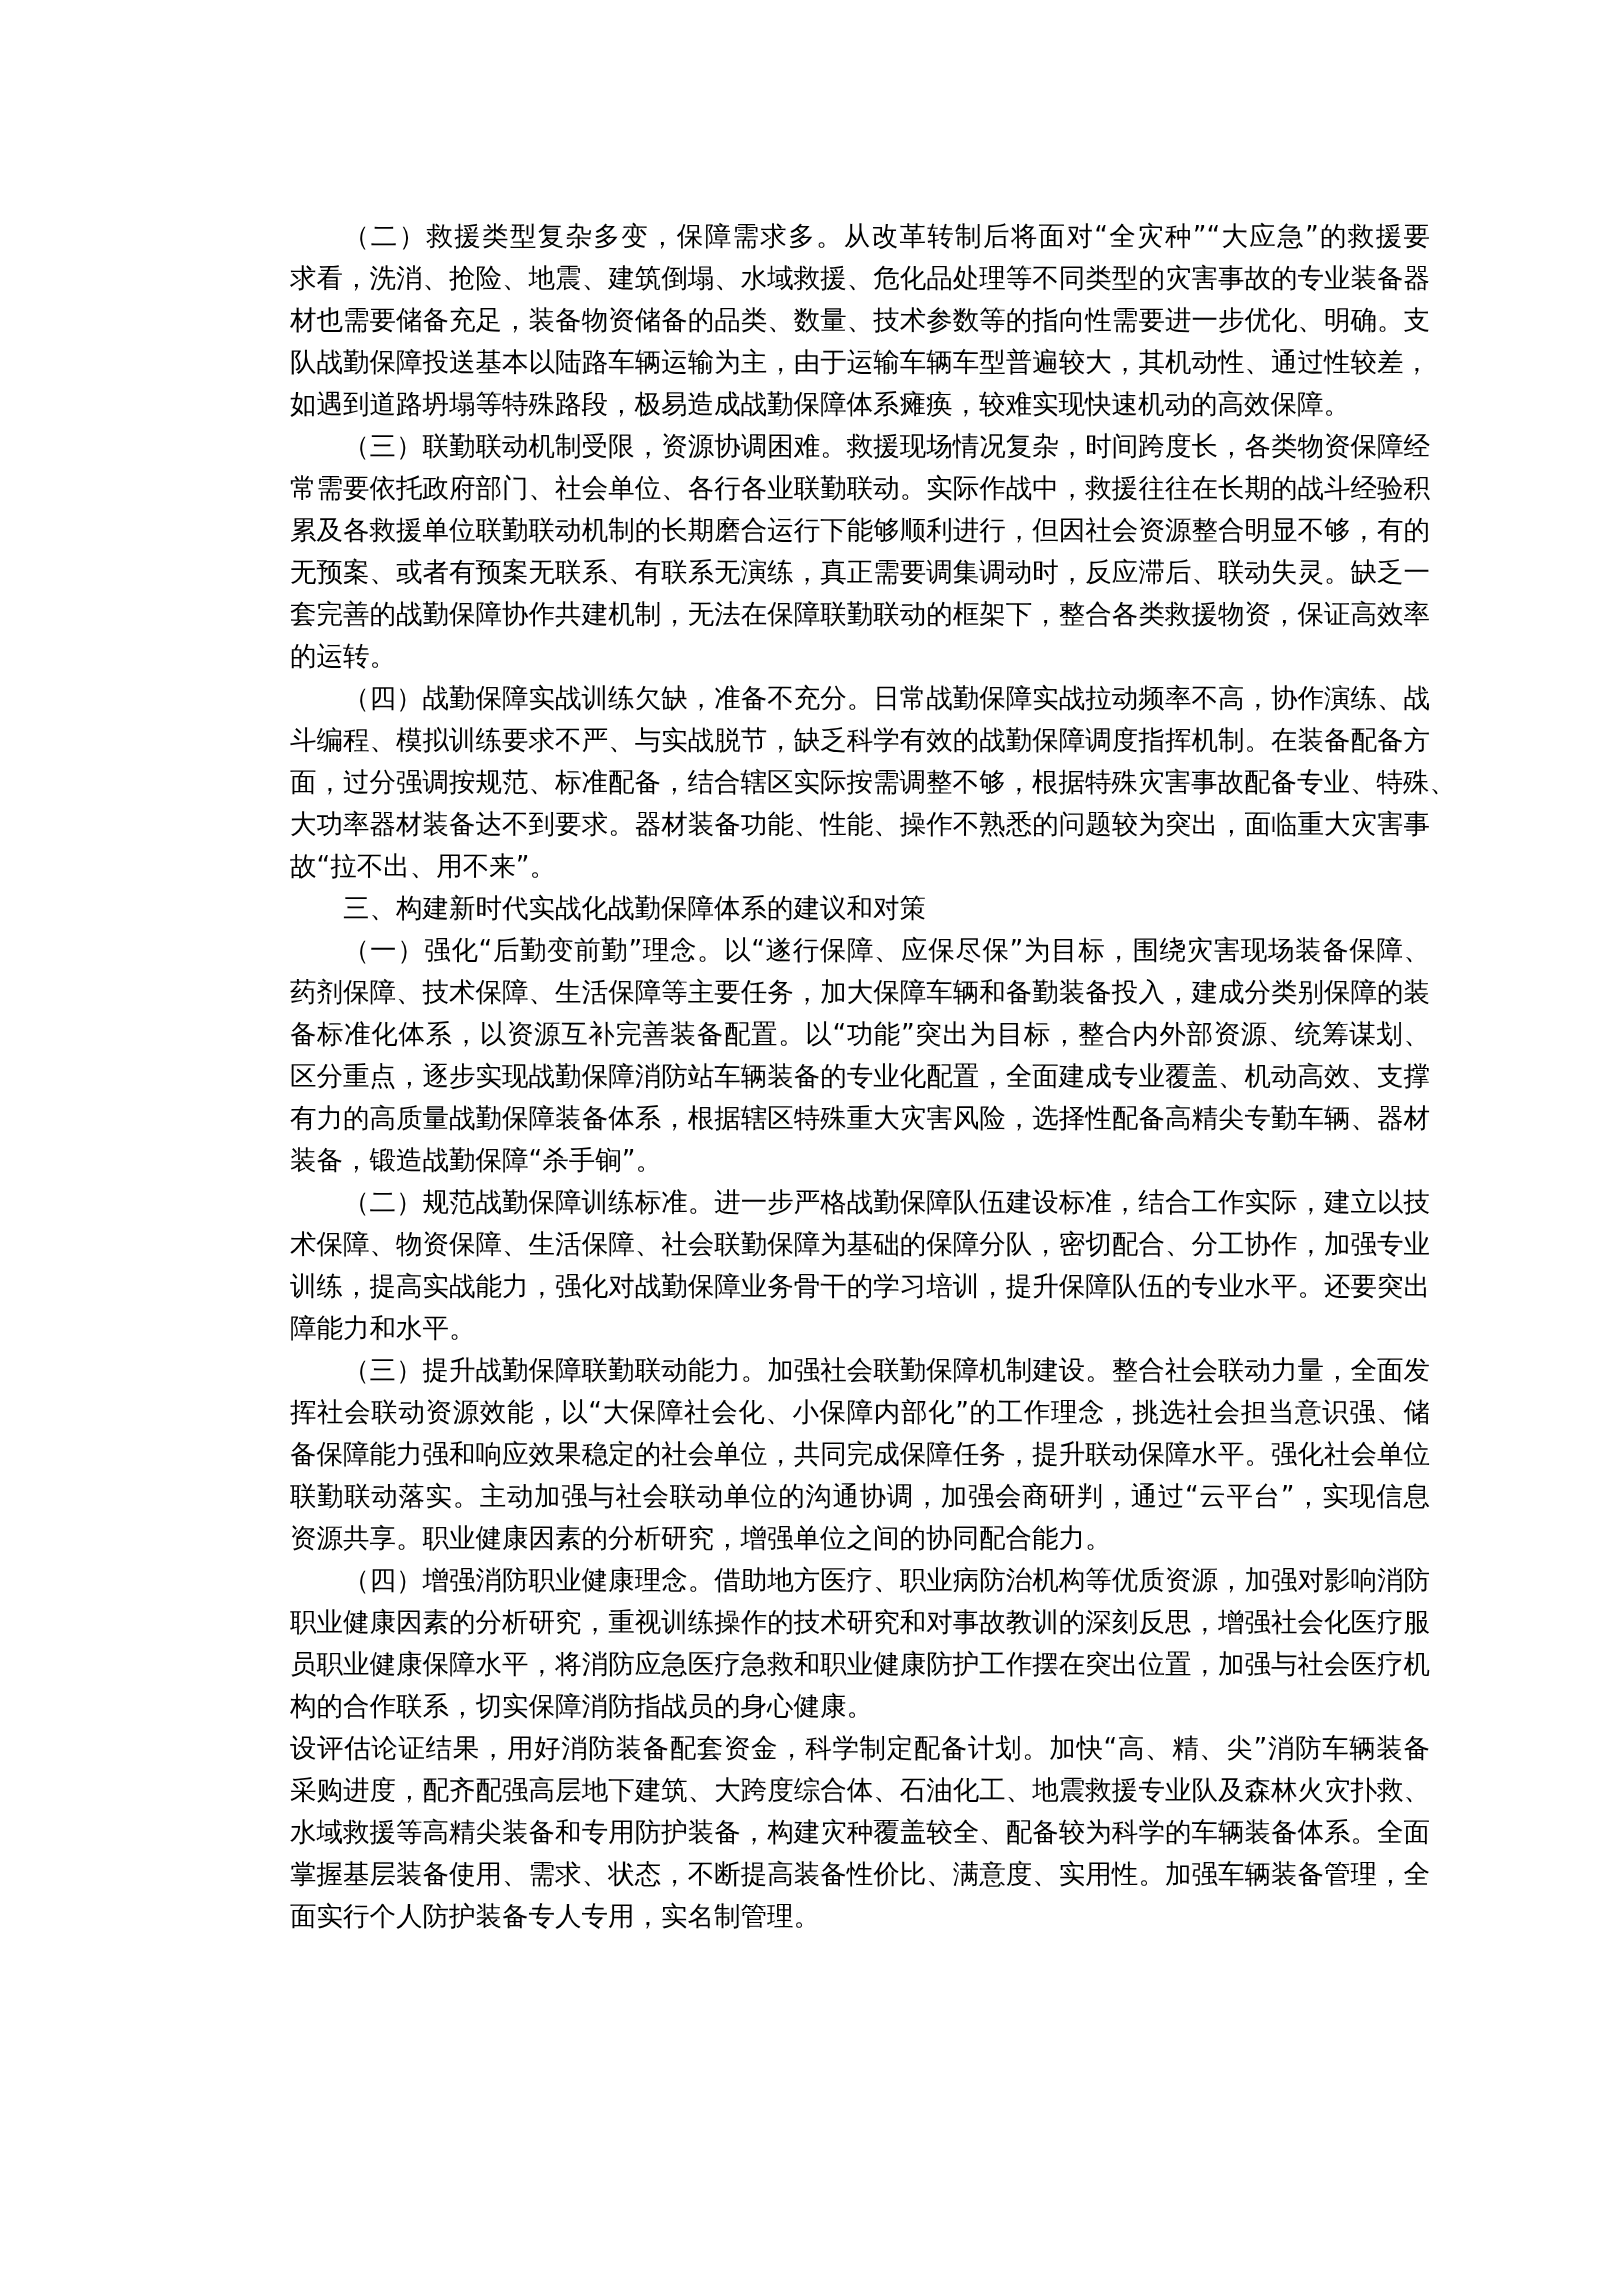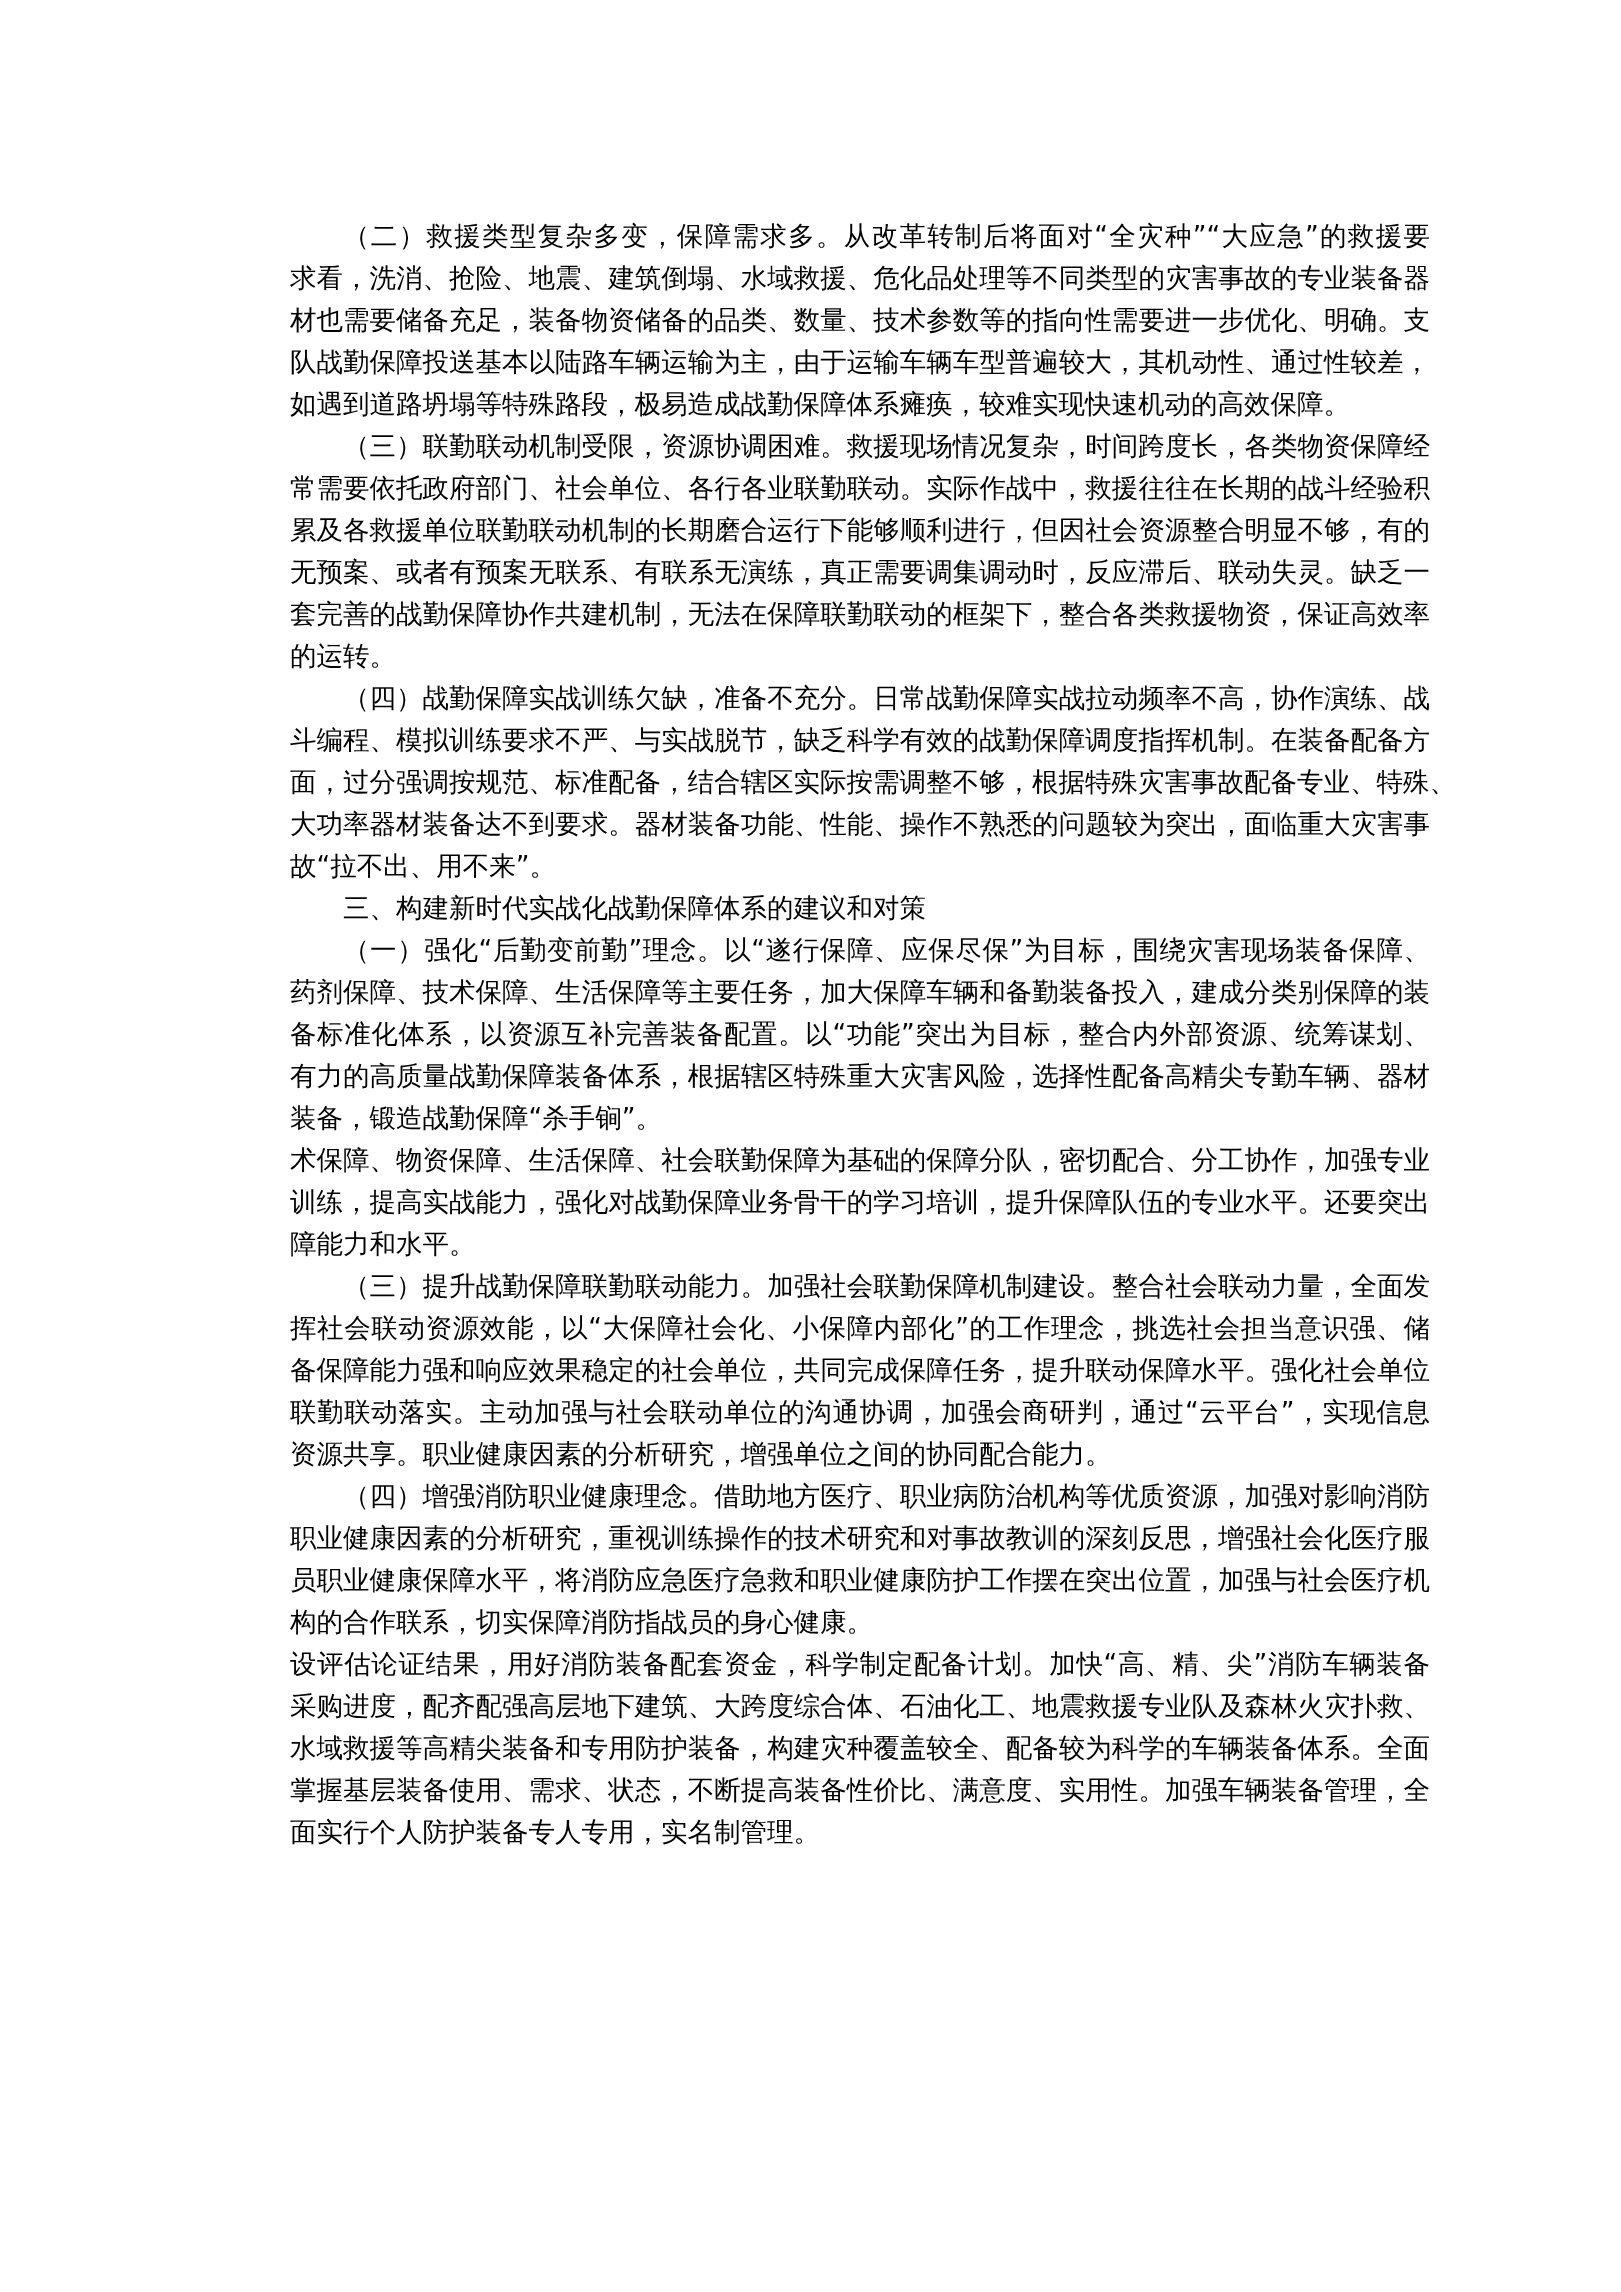--- a/index.html
+++ b/index.html
@@ -70,24 +70,26 @@
         <div class="line">大功率器材装备达不到要求。器材装备功能、性能、操作不熟悉的问题较为突出，面临重大灾害事</div>
         <div class="line last">故“拉不出、用不来”。</div>
       </div>
       <div class="paragraph">
         <div class="line first last">三、构建新时代实战化战勤保障体系的建议和对策</div>
       </div>
       <div class="paragraph">
         <div class="line first">（一）强化“后勤变前勤”理念。以“遂行保障、应保尽保”为目标，围绕灾害现场装备保障、</div>
         <div class="line">药剂保障、技术保障、生活保障等主要任务，加大保障车辆和备勤装备投入，建成分类别保障的装</div>
         <div class="line">备标准化体系，以资源互补完善装备配置。以“功能”突出为目标，整合内外部资源、统筹谋划、</div>
+        <div class="line">区分重点，逐步实现战勤保障消防站车辆装备的专业化配置，全面建成专业覆盖、机动高效、支撑</div>
         <div class="line">有力的高质量战勤保障装备体系，根据辖区特殊重大灾害风险，选择性配备高精尖专勤车辆、器材</div>
         <div class="line last">装备，锻造战勤保障“杀手锏”。</div>
       </div>
       <div class="paragraph">
+        <div class="line first">（二）规范战勤保障训练标准。进一步严格战勤保障队伍建设标准，结合工作实际，建立以技</div>
         <div class="line">术保障、物资保障、生活保障、社会联勤保障为基础的保障分队，密切配合、分工协作，加强专业</div>
         <div class="line">训练，提高实战能力，强化对战勤保障业务骨干的学习培训，提升保障队伍的专业水平。还要突出</div>
         <div class="line last">障能力和水平。</div>
       </div>
       <div class="paragraph">
         <div class="line first">（三）提升战勤保障联勤联动能力。加强社会联勤保障机制建设。整合社会联动力量，全面发</div>
         <div class="line">挥社会联动资源效能，以“大保障社会化、小保障内部化”的工作理念，挑选社会担当意识强、储</div>
         <div class="line">备保障能力强和响应效果稳定的社会单位，共同完成保障任务，提升联动保障水平。强化社会单位</div>
         <div class="line">联勤联动落实。主动加强与社会联动单位的沟通协调，加强会商研判，通过“云平台”，实现信息</div>
         <div class="line last">资源共享。职业健康因素的分析研究，增强单位之间的协同配合能力。</div>

